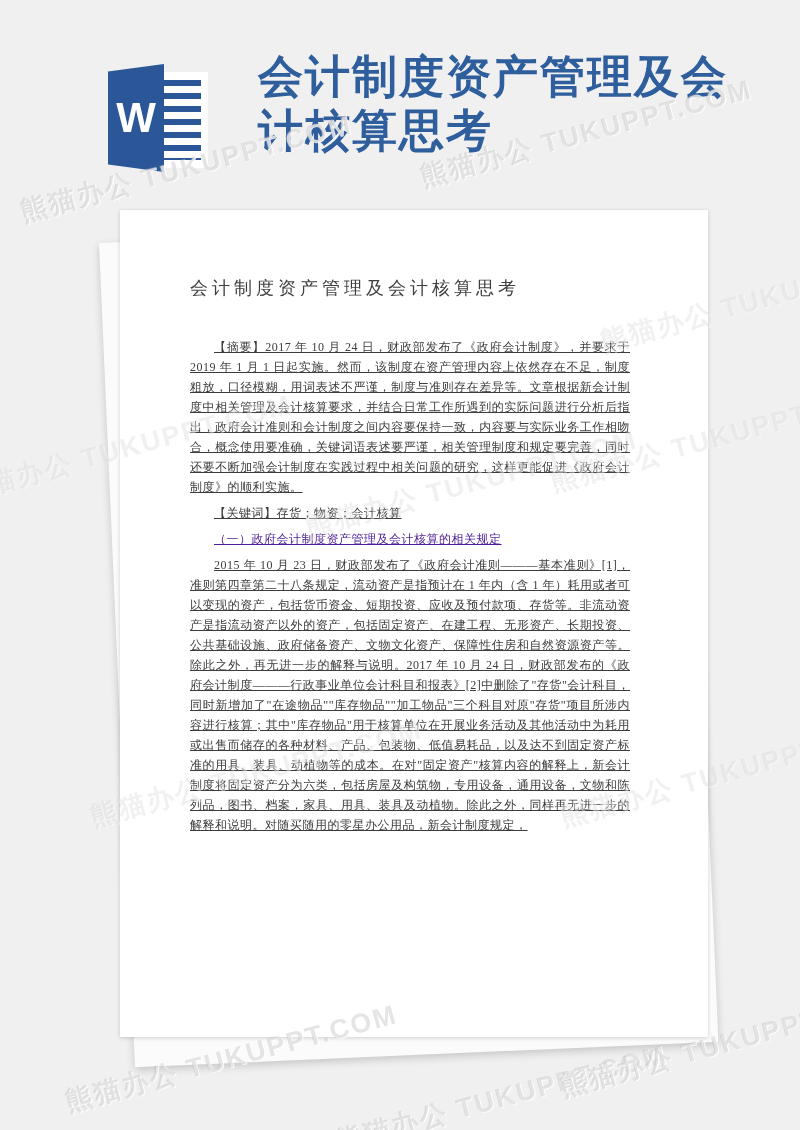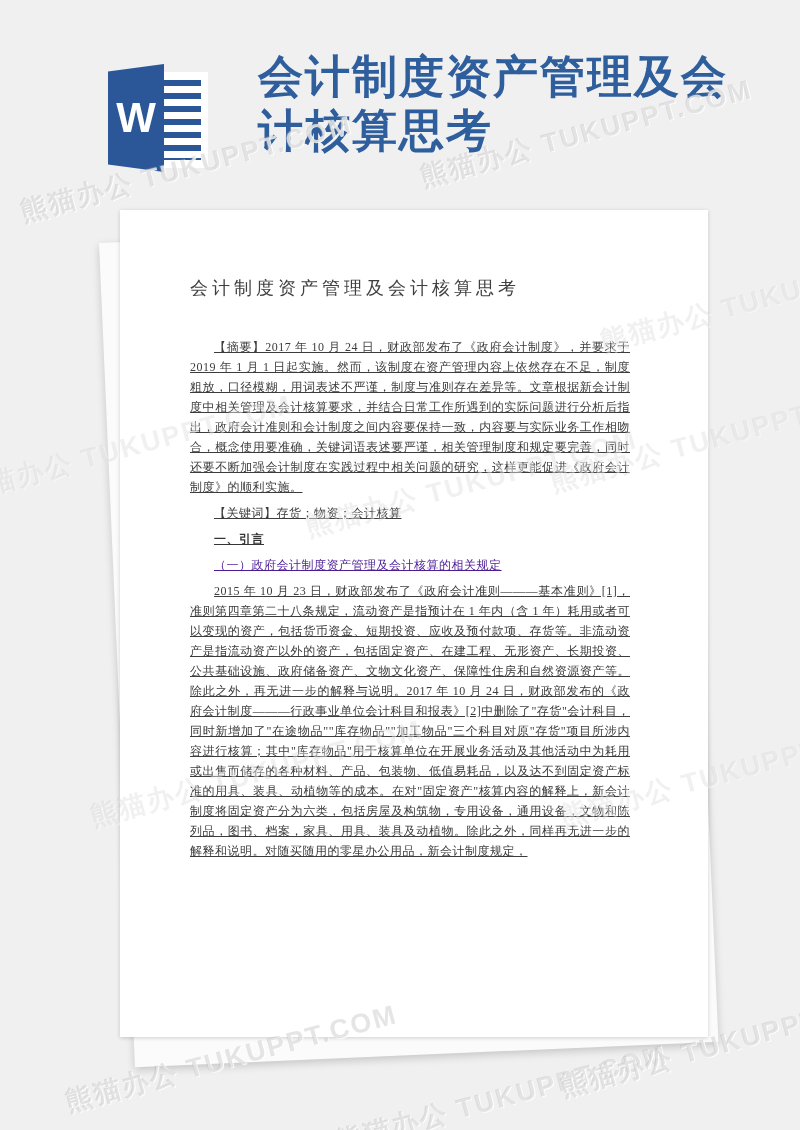--- a/index.html
+++ b/index.html
@@ -110,21 +110,20 @@
   </div>
 
   <div class="page-back"></div>
 
   <div class="page-main">
     <div class="doc-content">
       <div class="doc-title">会计制度资产管理及会计核算思考</div>
       <div id="doc-body">
           <p class="para body">【摘要】2017 年 10 月 24 日，财政部发布了《政府会计制度》，并要求于 2019 年 1 月 1 日起实施。然而，该制度在资产管理内容上依然存在不足，制度粗放，口径模糊，用词表述不严谨，制度与准则存在差异等。文章根据新会计制度中相关管理及会计核算要求，并结合日常工作所遇到的实际问题进行分析后指出，政府会计准则和会计制度之间内容要保持一致，内容要与实际业务工作相吻合，概念使用要准确，关键词语表述要严谨，相关管理制度和规定要完善，同时还要不断加强会计制度在实践过程中相关问题的研究，这样更能促进《政府会计制度》的顺利实施。</p>
           <p class="para body">【关键词】存货；物资；会计核算</p>
-          <p class="para heading">一、引言</p>
           <p class="para heading2">（一）政府会计制度资产管理及会计核算的相关规定</p>
           <p class="para body">2015 年 10 月 23 日，财政部发布了《政府会计准则———基本准则》[1]，准则第四章第二十八条规定，流动资产是指预计在 1 年内（含 1 年）耗用或者可以变现的资产，包括货币资金、短期投资、应收及预付款项、存货等。非流动资产是指流动资产以外的资产，包括固定资产、在建工程、无形资产、长期投资、公共基础设施、政府储备资产、文物文化资产、保障性住房和自然资源资产等。除此之外，再无进一步的解释与说明。2017 年 10 月 24 日，财政部发布的《政府会计制度———行政事业单位会计科目和报表》[2]中删除了"存货"会计科目，同时新增加了"在途物品""库存物品""加工物品"三个科目对原"存货"项目所涉内容进行核算；其中"库存物品"用于核算单位在开展业务活动及其他活动中为耗用或出售而储存的各种材料、产品、包装物、低值易耗品，以及达不到固定资产标准的用具、装具、动植物等的成本。在对"固定资产"核算内容的解释上，新会计制度将固定资产分为六类，包括房屋及构筑物，专用设备，通用设备，文物和陈列品，图书、档案，家具、用具、装具及动植物。除此之外，同样再无进一步的解释和说明。对随买随用的零星办公用品，新会计制度规定，</p>
         </div>
     </div>
   </div>
 
   <div id="wm-layer">
       <div class="wm" style="left: 15px; top: 150px;">熊猫办公 TUKUPPT.COM</div>
       <div class="wm" style="left: 415px; top: 115px;">熊猫办公 TUKUPPT.COM</div>
       <div class="wm faint" style="left: 595px; top: 280px;">熊猫办公 TUKUPPT.COM</div>

